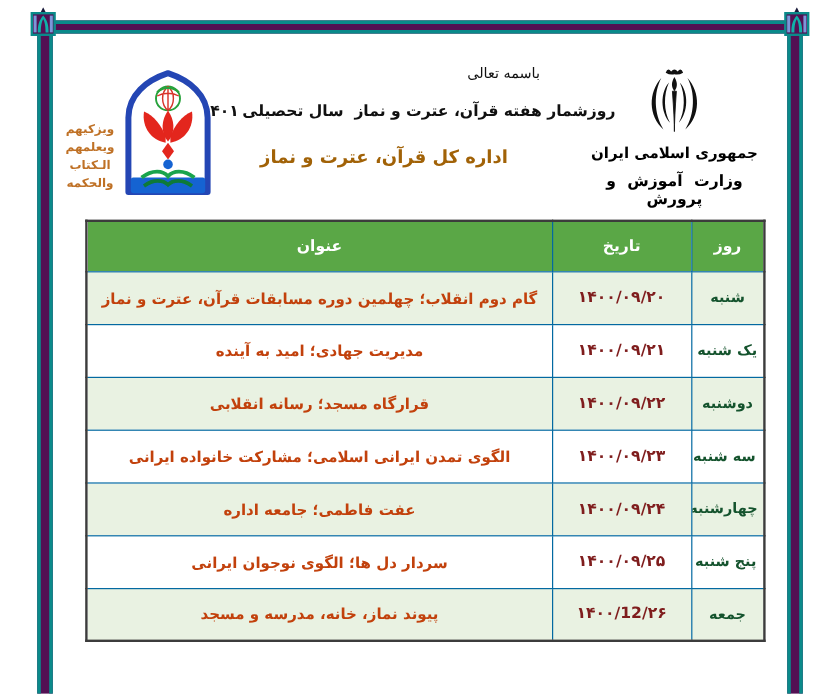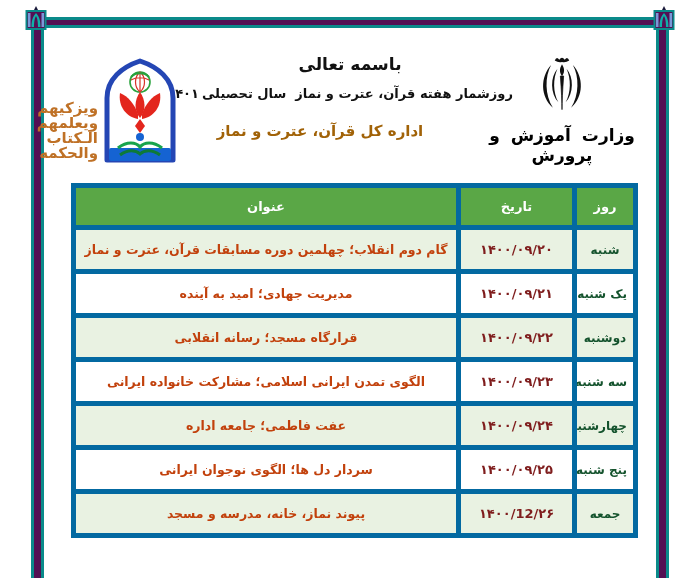--- a/index.html
+++ b/index.html
@@ -16,51 +16,51 @@
     position:absolute;top:30px;bottom:0;width:7px;background:#531053;
     border-left:3px solid #0a8a8a;border-right:3px solid #0a8a8a;
   }
   .frame-left{left:31px;}
   .frame-right{right:31px;}
   .orn{position:absolute;top:6px;}
   .orn-left{left:25px;}
   .orn-right{right:25px;}
   
   .bismillah{
-    position:absolute;left:250px;top:54px;width:200px;text-align:center;
-    font-size:17px;font-weight:bold;color:#111;
+    position:absolute;left:250px;top:54px;width:200px;text-align:right;
+    font-size:12px;font-weight:normal;color:#111;
   }
   .title-line{
     position:absolute;left:90px;top:86px;width:460px;text-align:center;
     font-size:13px;font-weight:bold;color:#111;direction:rtl;white-space:pre-wrap;
   }
   .title-line .years{padding:0 3px;}
   .subtitle{
     position:absolute;left:90px;top:122px;width:460px;text-align:center;
     font-size:15px;font-weight:bold;color:#a16207;direction:rtl;
   }
   
   .moe-logo{position:absolute;left:98px;top:56px;}
   .moe-side-text{
     position:absolute;left:52px;top:101px;width:46px;text-align:center;
-    font-size:15px;font-weight:bold;color:#bf7126;line-height:15px;direction:rtl;
+    font-size:10px;font-weight:bold;color:#bf7126;line-height:15px;direction:rtl;
   }
   
   .iri-block{position:absolute;left:482px;top:56px;width:160px;text-align:center;direction:rtl;}
   .iri-emblem{display:block;margin:0 auto 4px auto;}
   .iri-line1{font-size:12.5px;font-weight:bold;color:#000;margin-top:2px;}
-  .iri-line2{font-size:17px;font-weight:bold;color:#000;margin-top:9px;word-spacing:5px;}
+  .iri-line2{font-size:13px;font-weight:bold;color:#000;margin-top:9px;word-spacing:5px;}
   
   table.schedule{
     position:absolute;left:71px;top:183px;width:567px;
     border-collapse:collapse;table-layout:fixed;direction:rtl;
     border:2px solid #3c3c3c;
   }
   table.schedule th,table.schedule td{
-    border:5px solid #0369a1;text-align:center;vertical-align:middle;
+    border:1px solid #0369a1;text-align:center;vertical-align:middle;
     padding:2px 6px;overflow:hidden;
   }
   table.schedule thead tr{height:42px;}
   table.schedule tbody tr{height:44px;}
   table.schedule th{background:#5aa746;color:#ffffff;font-size:13px;font-weight:bold;}
   td.col-day{font-size:12px;font-weight:bold;color:#14532d;white-space:nowrap;}
   td.col-date{font-size:13px;font-weight:bold;color:#7f1d1d;letter-spacing:1px;}
   td.col-title{font-size:12.5px;font-weight:bold;color:#c2410c;white-space:nowrap;}
   tr.alt{background:#e9f2e2;}
   tr.plain{background:#ffffff;}
@@ -122,20 +122,21 @@
 <div class="iri-block">
   <svg class="iri-emblem" width="58" height="60" viewBox="-30 -33 60 66">
     <path d="M-8 -28 Q-6 -33 -3 -29 Q0 -33 3 -29 Q6 -33 8 -28 Q4 -25.5 0 -26.5 Q-4 -25.5 -8 -28 Z" fill="#111"></path>
     <path d="M0 -24 C-3 -19 -3 -15 0 -11 C3 -15 3 -19 0 -24 Z" fill="#111"></path>
     <path d="M-1.8 -11 Q0 14 0 26 Q0 14 1.8 -11 Z" fill="#111" stroke="#111" stroke-width="0.8"></path>
     <path d="M-5 -19 C-13 -10 -13 8 -4 18 C-10 7 -10 -8 -5 -19 Z" fill="#111"></path>
     <path d="M5 -19 C13 -10 13 8 4 18 C10 7 10 -8 5 -19 Z" fill="#111"></path>
     <path d="M-12 -23 C-24 -10 -24 12 -10 24 C-19 10 -19 -10 -12 -23 Z" fill="#111"></path>
     <path d="M12 -23 C24 -10 24 12 10 24 C19 10 19 -10 12 -23 Z" fill="#111"></path>
   </svg>
+  <div class="iri-line1">جمهوری اسلامی ایران</div>
   <div class="iri-line2">وزارت آموزش و پرورش</div>
 </div>
 
 <table class="schedule">
   <colgroup>
       <col class="col-w-day">
       <col class="col-w-date">
       <col>
     </colgroup>
   <thead>

